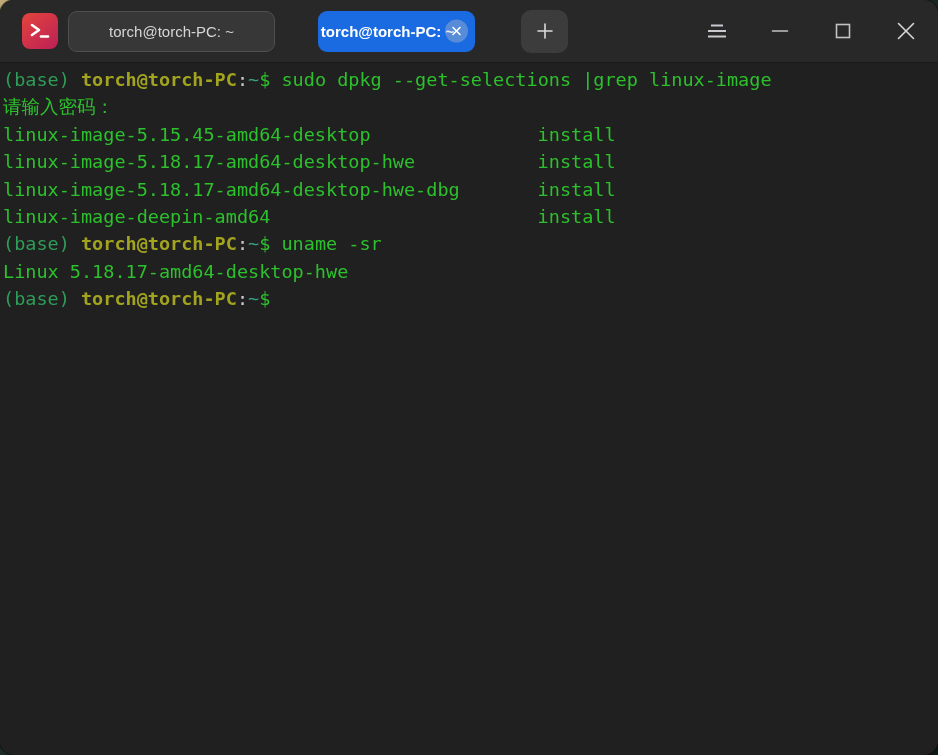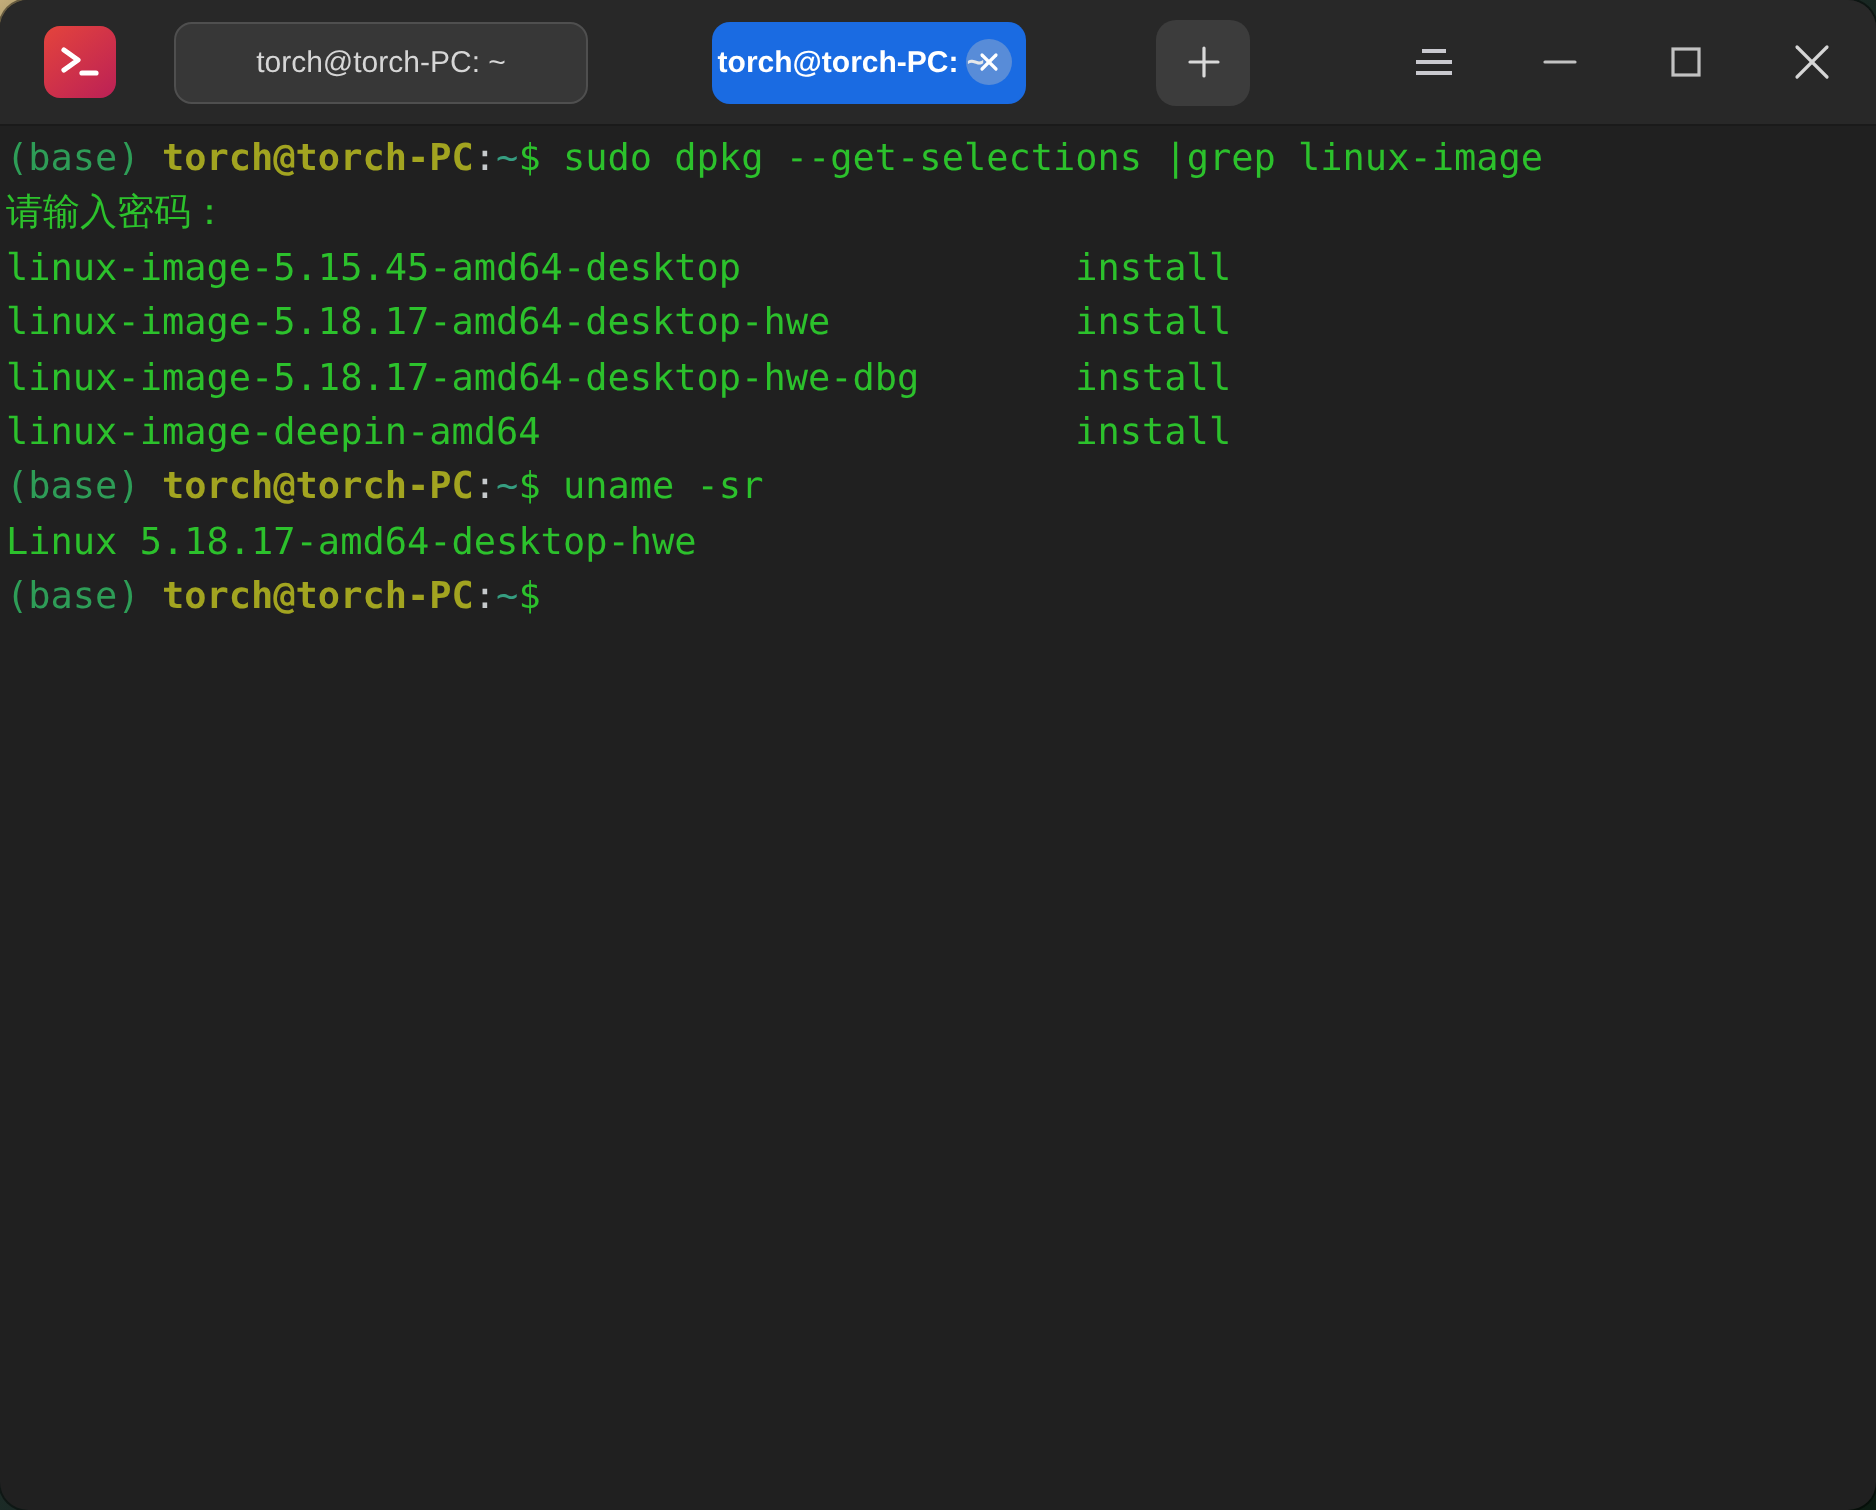--- a/index.html
+++ b/index.html
@@ -14,21 +14,20 @@
     border-radius:14px;overflow:hidden;
     background:var(--c-terminal_bg,#202020);
     box-shadow:0 0 0 1px rgba(0,0,0,.45);
   }
   
   .titlebar{
     height:63px;background:var(--c-window_titlebar,#282828);
     display:flex;align-items:center;
     border-bottom:1px solid #1a1a1a;
     box-sizing:border-box;
-    gap:19px;
   }
   .app-icon{
     width:36px;height:36px;margin-left:22px;border-radius:8px;flex:0 0 auto;
     background:linear-gradient(140deg,var(--c-icon_red1,#e4443c) 0%,var(--c-icon_red2,#bb2056) 100%);
     display:flex;align-items:center;justify-content:center;
   }
   .app-icon svg{display:block;}
   .tab{
     height:41px;border-radius:9px;display:flex;align-items:center;justify-content:center;
     font-size:15px;box-sizing:border-box;cursor:default;flex:0 0 auto;

